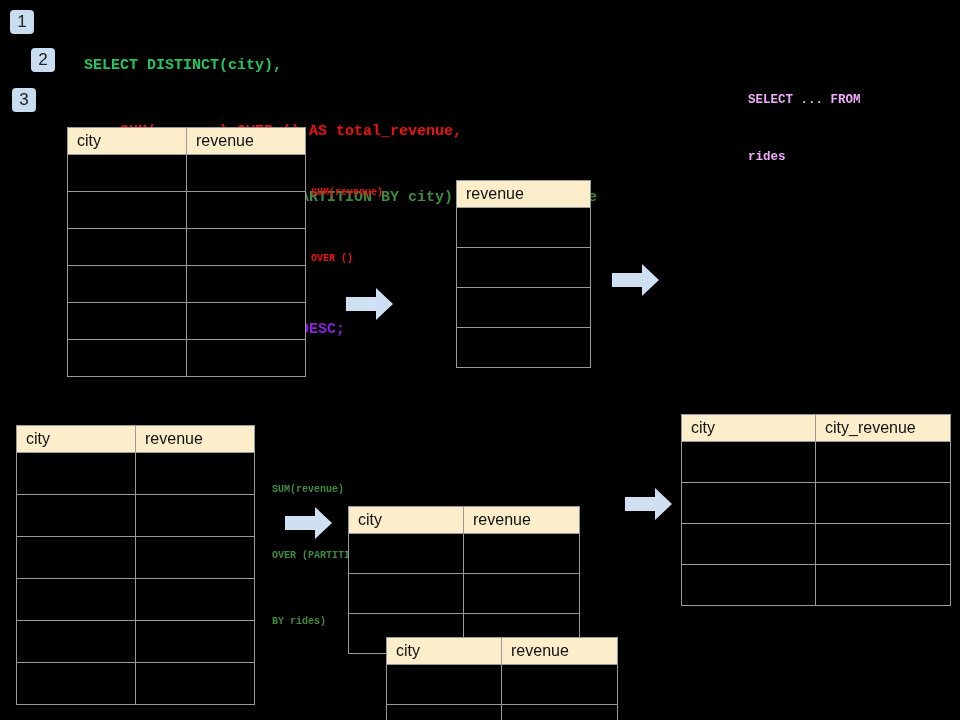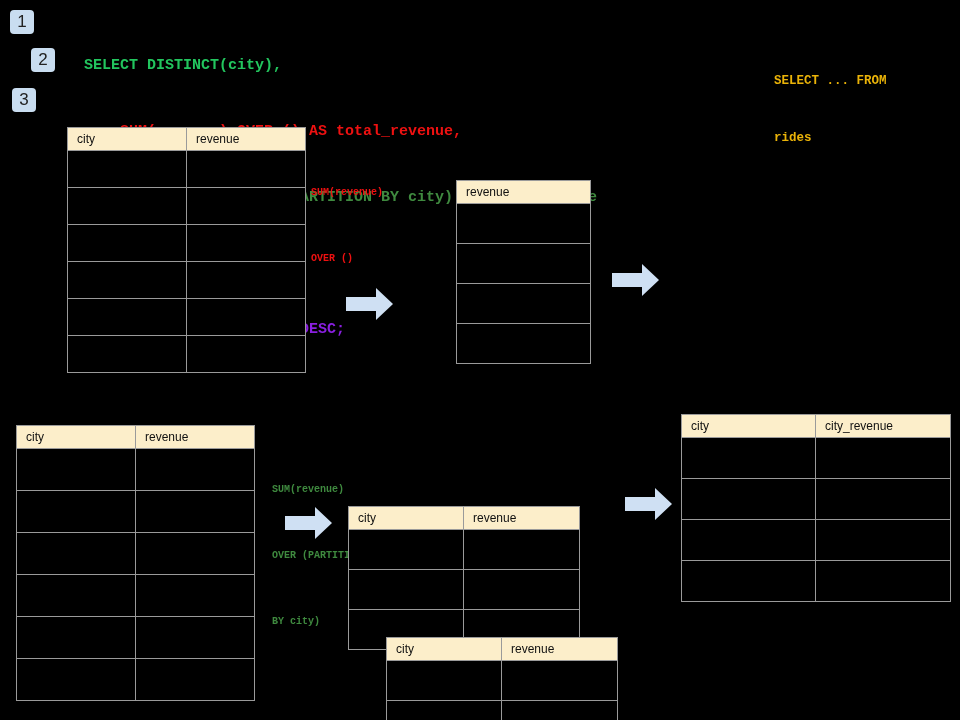--- a/index.html
+++ b/index.html
@@ -72,21 +72,21 @@
   .tbl td, .tbl th {
     border: 1px solid #9a9a9a;
     padding: 0;
     margin: 0;
   }
   .tbl th {
     background: #fceeca;
     color: #111111;
     font-family: "Liberation Sans", sans-serif;
     font-weight: normal;
-    font-size: 12px;
+    font-size: 16px;
     text-align: left;
     padding: 4px 0 4px 9px;
   }
   .tbl td {
     background: #000000;
   }
 
   
   .arrow {
     position: absolute;
@@ -102,34 +102,34 @@
   <div class="badge" style="left:12px; top:88px;">3</div>
 
   <div class="sql" style="left:84px; top:11px;">
     <div class="sql-line" style="color:#22c55e;">SELECT DISTINCT(city),</div>
     <div class="sql-line" style="color:#ee1111;">    SUM(revenue) OVER () AS total_revenue,</div>
     <div class="sql-line" style="color:#3f8a3f;">    SUM(revenue) OVER (PARTITION BY city) as city_revenue</div>
     <div class="sql-line" style="color:#8a1fe0;">  FROM rides</div>
     <div class="sql-line" style="color:#8a1fe0;">  ORDER by city_revenue DESC;</div>
   </div>
 
-  <div class="sidenote" style="left:748px; top:34px; color:#eab308;margin-left:26px;">
+  <div class="sidenote" style="left:748px; top:53px; color:#f0abfc;">
     <div>SELECT ... FROM</div>
     <div>rides</div>
   </div>
 
   <div class="annot" style="left:311px; top:138px; color:#ee1111;">
     <div>SUM(revenue)</div>
     <div>OVER ()</div>
   </div>
 
   <div class="annot" style="left:272px; top:435px; color:#3f8a3f;">
     <div>SUM(revenue)</div>
     <div>OVER (PARTITION</div>
-    <div>BY city)</div>
+    <div>BY rides)</div>
   </div>
 
   <table class="tbl" style="left:67px; top:127px; width:238px;">
     <colgroup>
         <col style="width:119px">
         <col style="width:119px">
       </colgroup>
     <thead>
       <tr>
         <th>city</th>

